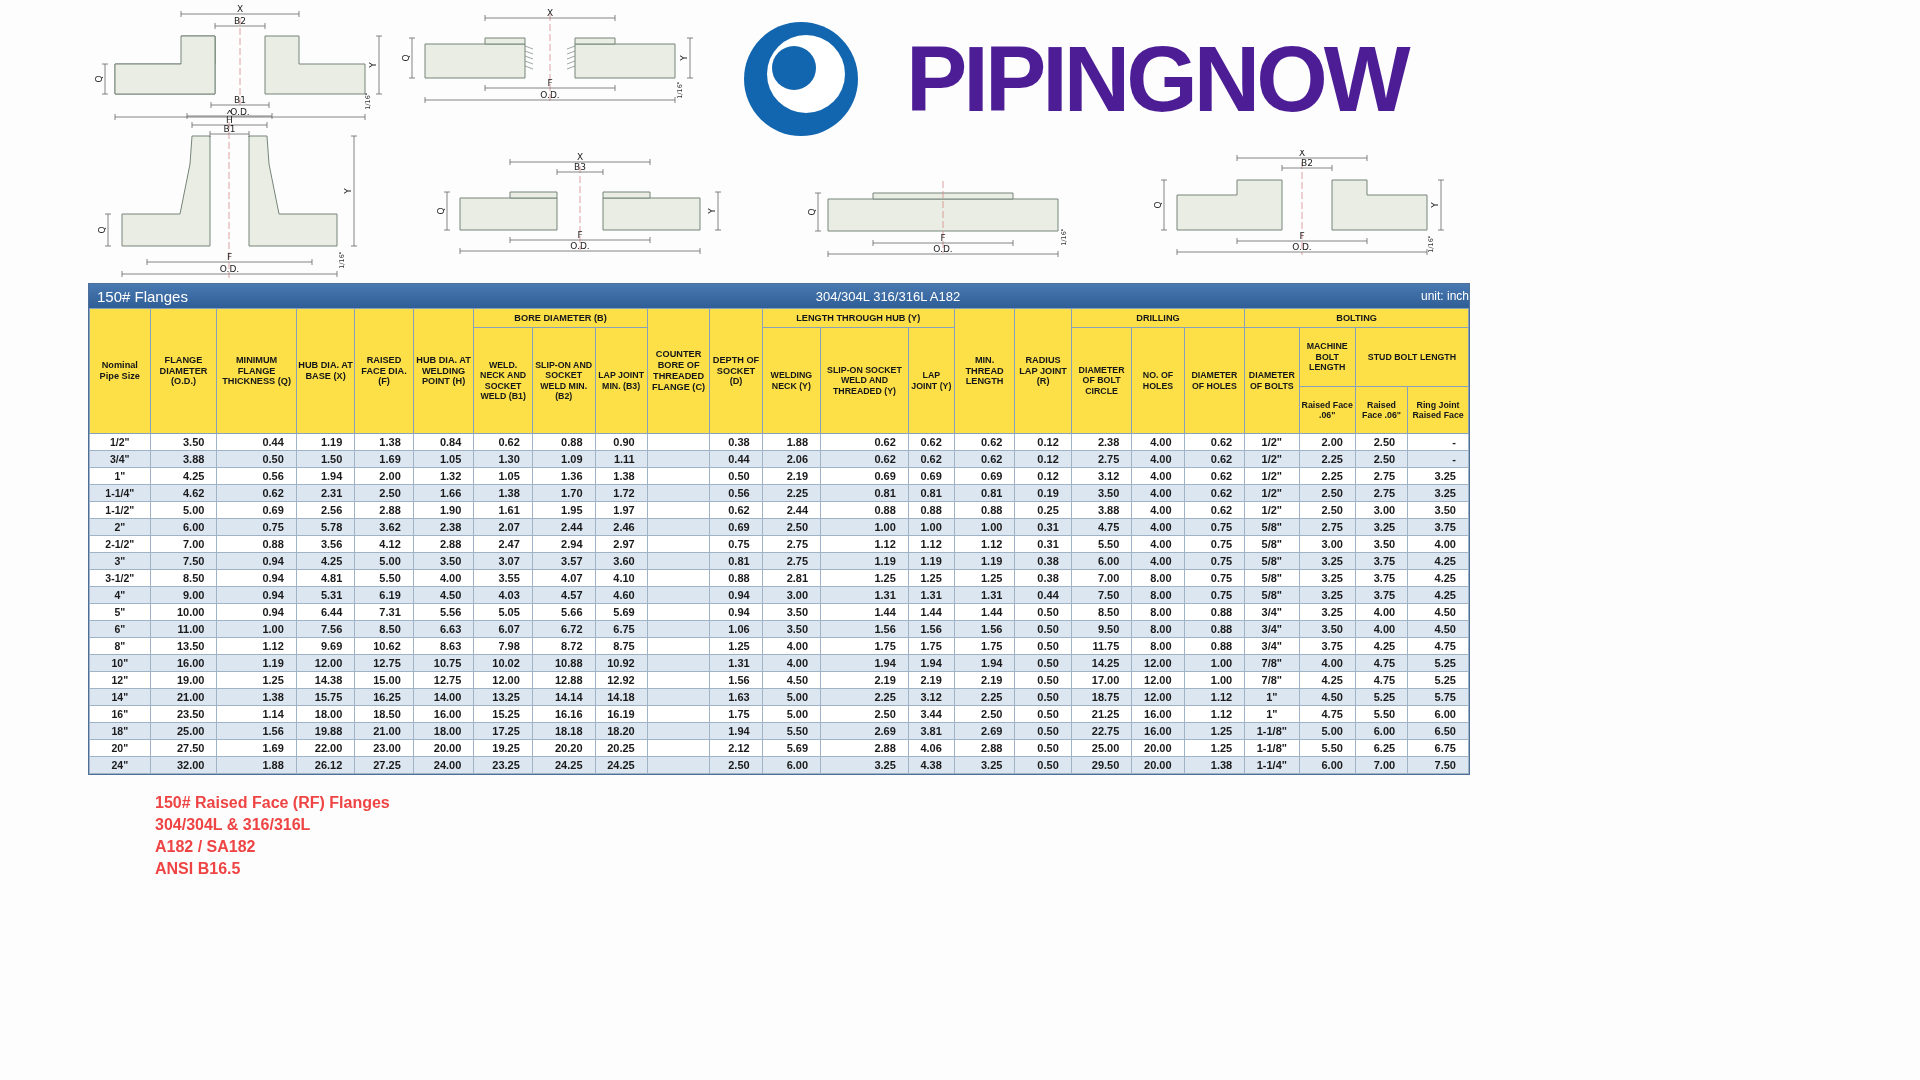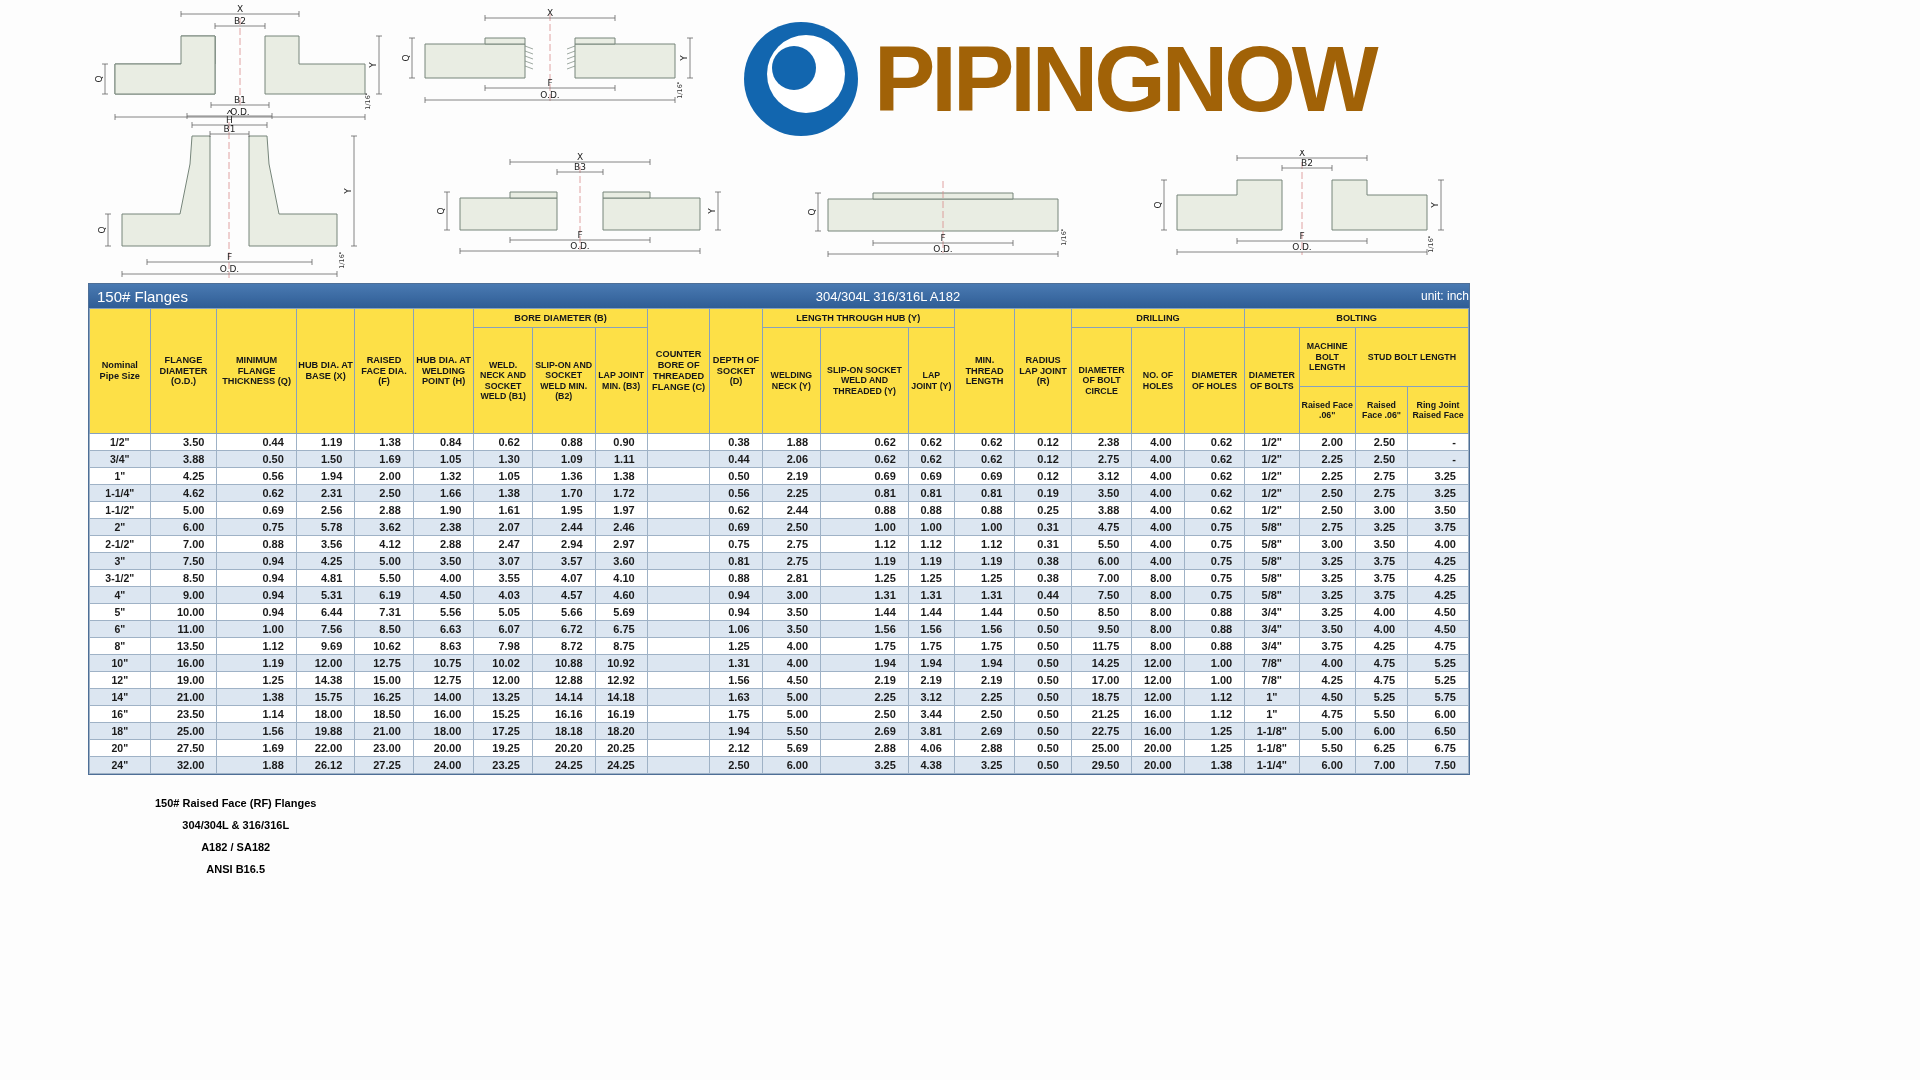--- a/index.html
+++ b/index.html
@@ -9,21 +9,21 @@
   
   .draw{position:absolute;}
   .fl{fill:#e9ede3;stroke:#76857a;stroke-width:1;}
   .thr{stroke:#76857a;stroke-width:.7;}
   .cl{stroke:#d88a8a;stroke-width:.8;stroke-dasharray:7 3;}
   .dim{stroke:#666;stroke-width:.8;}
   text.dl{font-family:"DejaVu Sans",sans-serif;font-size:9px;fill:#222;}
   text.nt{font-family:"DejaVu Sans",sans-serif;font-size:6.5px;fill:#333;}
 
   .logo{position:absolute;left:742px;top:20px;display:flex;align-items:center;gap:14px;}
-  .logo-text{font-size:92px;font-weight:bold;letter-spacing:-4px;color:#a16207;line-height:1;}
+  .logo-text{font-size:92px;font-weight:bold;letter-spacing:-4px;color:#4c1d95;line-height:1;margin-left:32px;}
 
   
   .tablewrap{position:absolute;left:88px;top:283px;width:1380px;border:1px solid #4e6f97;}
   .band{height:24px;background:linear-gradient(#4a7ab2,#2f5d95);color:#fff;display:flex;align-items:center;font-weight:normal;}
   .band .bl{font-size:15px;padding-left:8px;flex:0 0 330px;}
   .band .bc{font-size:13px;flex:1;text-align:center;}
   .band .br{font-size:12px;flex:0 0 120px;text-align:right;}
 
   table.t{border-collapse:collapse;table-layout:fixed;width:1380px;background:#fff;}
   table.t th{background:#fde047;border:1px solid #87a1bd;font-size:8.8px;font-weight:bold;color:#14161a;
@@ -32,21 +32,21 @@
   table.t tr.rb th{height:56px;}
   table.t tr.rc th{height:44px;}
   table.t th.nps{font-size:10px;}
   table.t td{border:1px solid #9fb2c6;font-size:11px;font-weight:bold;color:#1a1a1a;
              text-align:right;padding:0 12px 0 0;height:16px;line-height:16px;white-space:nowrap;overflow:hidden;}
   table.t td.c0{text-align:center;padding:0;font-size:10.5px;}
   table.t td.cc{text-align:center;padding:0;}
   table.t tr.alt td{background:#dce6f1;}
 
   
-  .footer{position:absolute;left:155px;top:792px;font-size:11px;font-weight:bold;color:#000000;line-height:22px;text-align:center;}
+  .footer{position:absolute;left:155px;top:792px;font-size:16px;font-weight:bold;color:#ef4444;line-height:22px;}
 </style>
 </head>
 <body>
 
 <div class="page">
 
   <svg id="d1" class="draw" style="left:95px;top:4px" width="292" height="122">
     <path class="fl" d="M86,32 H120 V60 M120,32 V90 H20 V60 H86 Z"></path>
     <path class="fl" d="M86,32 L120,32 L120,90 L20,90 L20,60 L86,60 Z"></path>
     <path class="fl" d="M204,32 L170,32 L170,90 L270,90 L270,60 L204,60 Z"></path>

